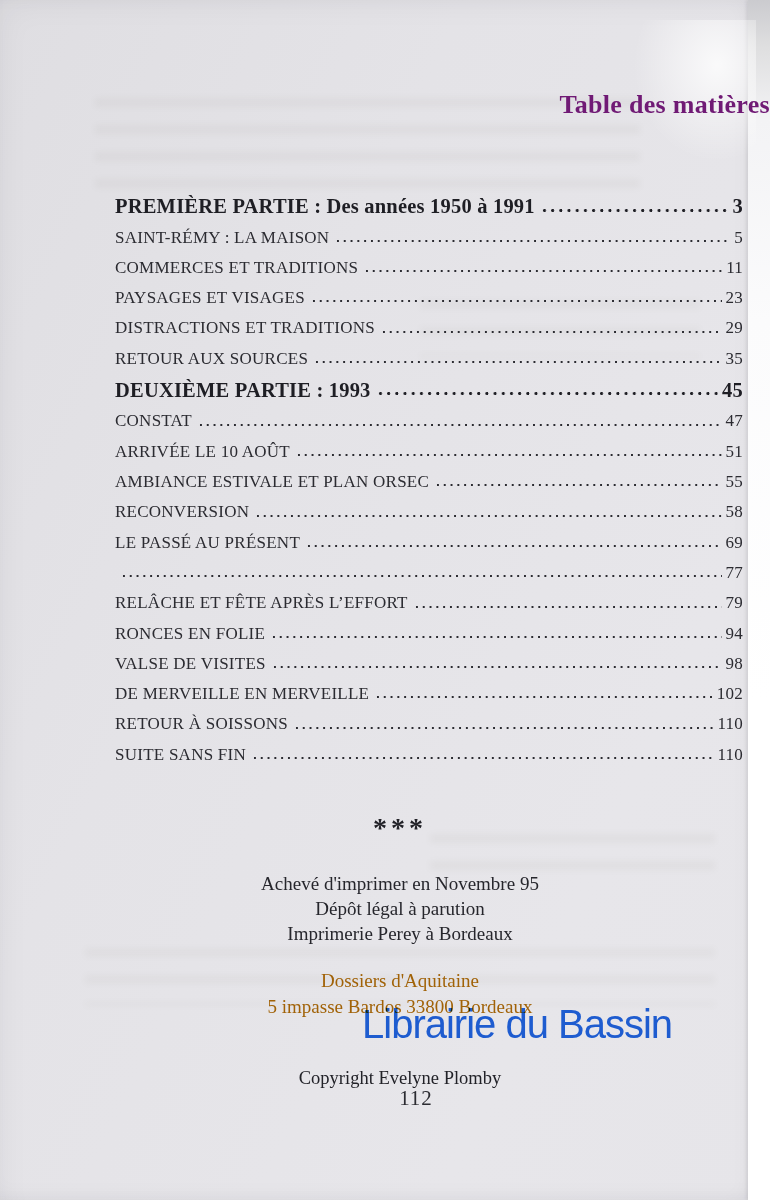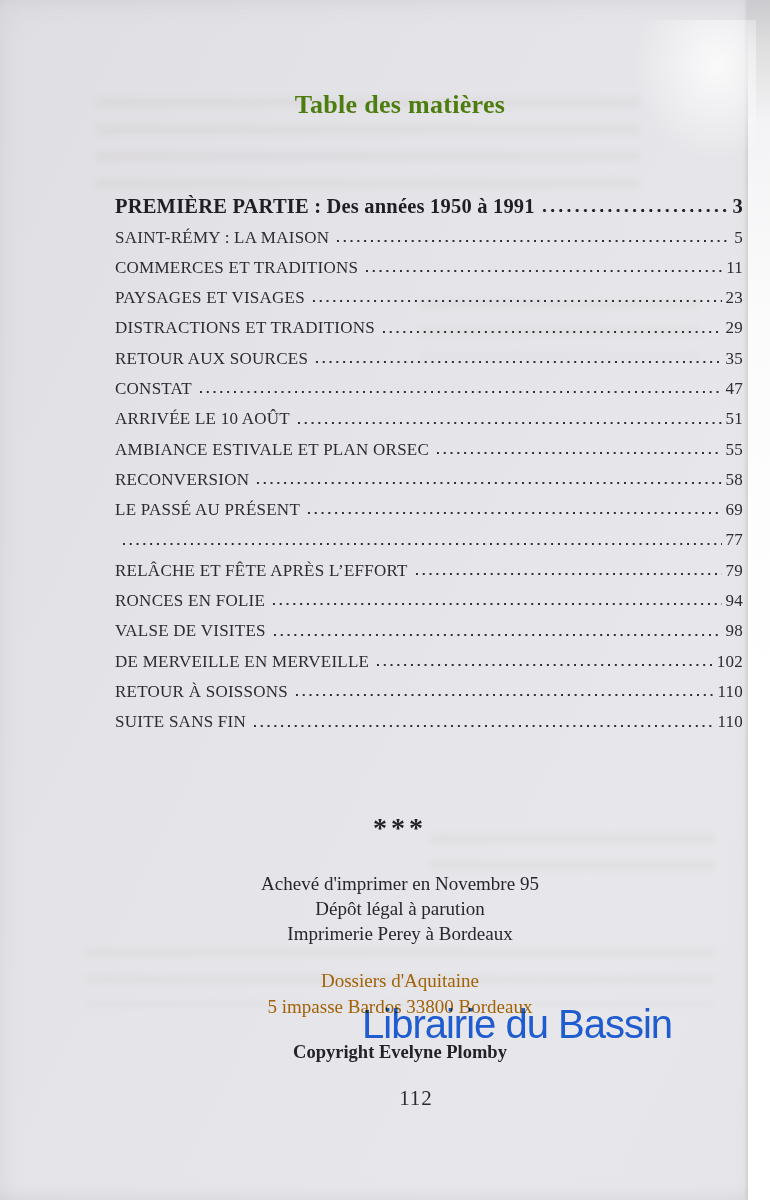--- a/index.html
+++ b/index.html
@@ -32,22 +32,22 @@
     background:repeating-linear-gradient(to bottom,#6b6657 0 9px,transparent 9px 27px);
     pointer-events:none;
   }
   .s1{left:95px;top:98px;width:545px;height:92px;opacity:.05;}
   .s2{left:420px;top:300px;width:280px;height:58px;opacity:.04;}
   .s3{left:430px;top:834px;width:285px;height:46px;opacity:.05;}
   .s4{left:85px;top:948px;width:630px;height:58px;opacity:.045;}
 
   .content{position:absolute;left:30px;top:0;width:740px;color:#26262c;}
   .title{
-    position:absolute;left:0;width:100%;top:90px;text-align:center;
-    font-size:26px;font-weight:bold;letter-spacing:.3px;color:#4d7c0f;
+    position:absolute;left:0;width:100%;top:90px;text-align:right;
+    font-size:26px;font-weight:bold;letter-spacing:.3px;color:#701a75;
   }
   .toc{position:absolute;left:85px;top:190px;width:628px;}
   .row{
     display:flex;align-items:baseline;height:30.3px;line-height:30.3px;
     font-size:17px;letter-spacing:.25px;color:#2b2b31;white-space:nowrap;
   }
   .row.part{
     height:32.5px;line-height:32.5px;font-size:20.5px;font-weight:bold;color:#1e1e24;letter-spacing:.2px;align-items:flex-end;
   }
   .lbl{flex:0 0 auto;}
@@ -63,22 +63,22 @@
   }
   .num{flex:0 0 auto;}
   .separator{
     position:absolute;left:0;width:100%;top:812px;text-align:center;
     font-size:28px;font-weight:bold;letter-spacing:4px;color:#222228;
   }
   .colophon{position:absolute;left:0;width:100%;top:872px;text-align:center;
     font-size:19px;line-height:24.8px;color:#26262c;}
   .publisher{position:absolute;left:0;width:100%;top:968px;text-align:center;
     font-size:19px;line-height:25.5px;color:#a16207;}
-  .copyright{position:absolute;left:0;width:100%;top:1042px;text-align:center;
-    font-size:18.5px;font-weight:bold;color:#222228;}
+  .copyright{position:absolute;left:0;width:100%;top:1068px;text-align:center;
+    font-size:18.5px;font-weight:normal;color:#222228;}
   .folio{position:absolute;left:16px;width:100%;top:1086px;text-align:center;
     font-size:21px;color:#2b2b31;letter-spacing:1px;}
   .watermark{
     position:absolute;left:362px;top:1002px;
     font-family:"Liberation Sans", sans-serif;
     font-size:40px;letter-spacing:-1px;color:#2166e3;
     mix-blend-mode:multiply;white-space:nowrap;
   }
 </style>
 </head>
@@ -120,20 +120,25 @@
     <div class="row">
       <span class="lbl">DISTRACTIONS ET TRADITIONS</span>
       <span class="dots"></span>
       <span class="num">29</span>
     </div>
     <div class="row">
       <span class="lbl">RETOUR AUX SOURCES</span>
       <span class="dots"></span>
       <span class="num">35</span>
     </div>
+    <div class="row part">
+      <span class="lbl">DEUXIÈME PARTIE : 1993</span>
+      <span class="dots"></span>
+      <span class="num">45</span>
+    </div>
     <div class="row">
       <span class="lbl">CONSTAT</span>
       <span class="dots"></span>
       <span class="num">47</span>
     </div>
     <div class="row">
       <span class="lbl">ARRIVÉE LE 10 AOÛT</span>
       <span class="dots"></span>
       <span class="num">51</span>
     </div>

